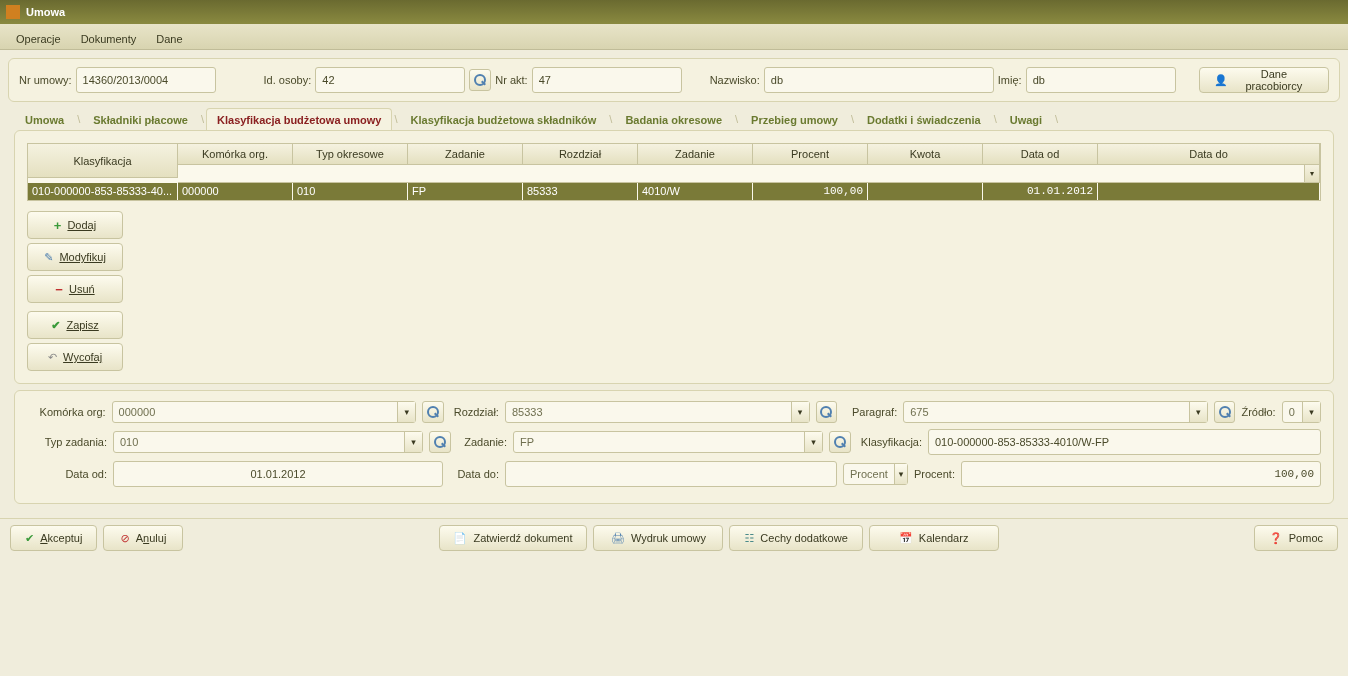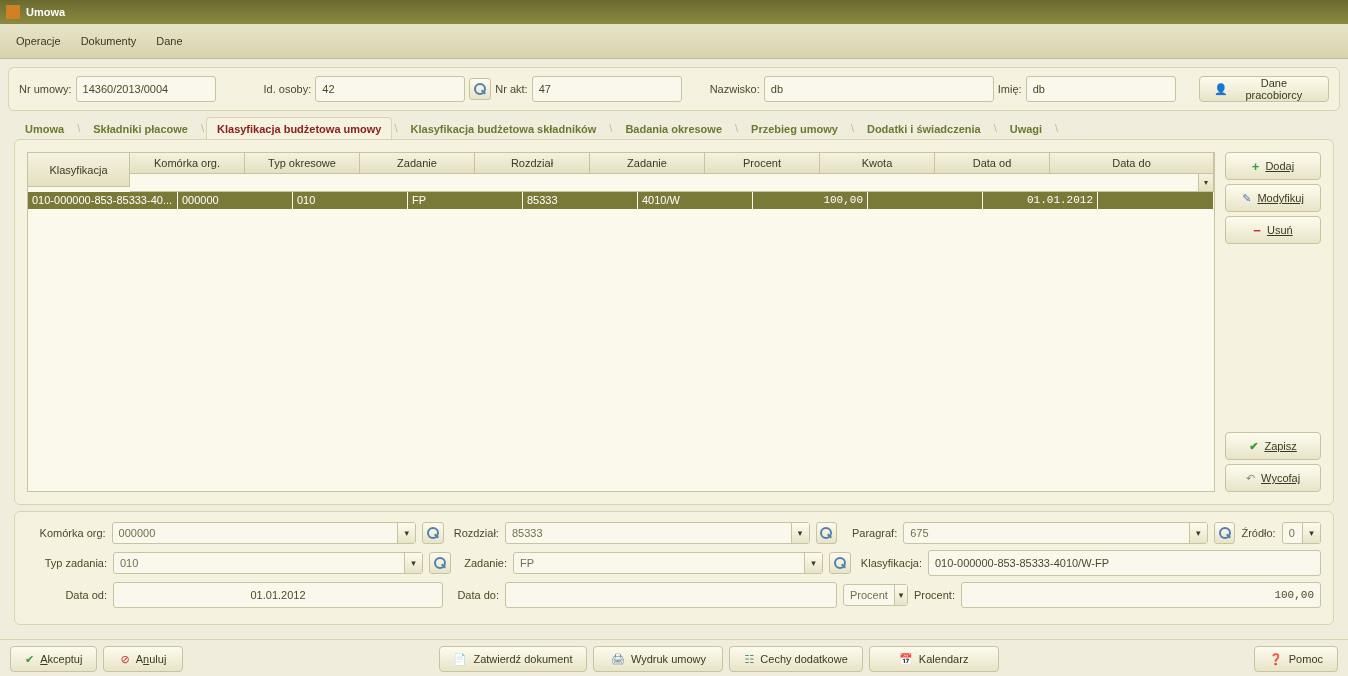--- a/index.html
+++ b/index.html
@@ -1,36 +1,36 @@
 <!DOCTYPE html>
 <html><head>
 <meta charset="utf-8">
 <style>
 * { box-sizing: border-box; margin: 0; padding: 0; font-family: Tahoma, Arial, sans-serif; font-size: 11px; }
 body { background: #f0eddc; width: 1348px; height: 676px; overflow: hidden; }
 .titlebar { background: linear-gradient(#6a6a30, #8a8a40); height: 24px; display: flex; align-items: center; padding: 0 6px; color: #fff; font-weight: bold; }
 .titlebar .icon { width: 14px; height: 14px; background: #d08020; margin-right: 6px; display: inline-block; }
-.menubar { background: linear-gradient(#e8e4c8, #d8d4b0); height: 35px; display: flex; align-items: center; padding: 0 6px; border-bottom: 1px solid #c0bc98; }
+.menubar { background: linear-gradient(#e8e4c8, #d8d4b0); height: 26px; display: flex; align-items: flex-end; padding: 0 6px; border-bottom: 1px solid #c0bc98; }
 .menubar .menuitem { padding: 4px 10px; color: #3a3a20; cursor: pointer; }
 .content { padding: 8px; }
 .panel { background: #f5f2e0; border: 1px solid #d8d4b0; border-radius: 6px; padding: 8px 10px; margin-bottom: 6px; }
 .row1 { display: flex; align-items: center; gap: 4px; }
 .lbl { color: #4a4a2a; white-space: nowrap; }
 .inp { background: #faf8ec; border: 1px solid #c8c4a0; border-radius: 3px; height: 26px; padding: 0 6px; color: #4a4a2a; }
 .iconbtn { width: 22px; height: 22px; background: linear-gradient(#fdfbee,#e8e4c8); border: 1px solid #c8c4a0; border-radius: 3px; display: inline-flex; align-items: center; justify-content: center; cursor: pointer; }
 .magnify { width: 12px; height: 12px; display:inline-block; position:relative; }
 .magnify::before { content:''; position:absolute; width:8px; height:8px; border:2px solid #5080b0; border-radius:50%; left:0; top:0; }
 .magnify::after { content:''; position:absolute; width:5px; height:2px; background:#5080b0; transform:rotate(45deg); left:7px; top:8px; }
 .btn { background: linear-gradient(#fdfbee,#e8e4c8); border: 1px solid #c8c4a0; border-radius: 4px; height: 26px; padding: 0 14px; display: inline-flex; align-items: center; gap: 6px; cursor: pointer; color: #3a3a20; }
 .btn .u { text-decoration: underline; }
 .tabs { display: flex; align-items: flex-end; padding: 0 6px; gap: 2px; }
 .tab { padding: 5px 10px 4px 10px; color: #6a7a30; font-weight: bold; border: 1px solid transparent; border-bottom: none; border-radius: 4px 4px 0 0; cursor: pointer; }
 .tab.active { color: #8a2020; background: #f5f2e0; border-color: #d8d4b0; }
 .sep { color: #c0bc98; align-self: center; }
-.main { background: #f5f2e0; border: 1px solid #d8d4b0; border-radius: 6px; padding: 12px; margin: 0 6px 6px 6px; display: flex; gap: 10px; }
+.main { background: #f5f2e0; border: 1px solid #d8d4b0; border-radius: 6px; padding: 12px; margin: 0 6px 6px 6px; display: flex; gap: 10px; flex-direction: column; }
 .tablewrap { flex: 1; border: 1px solid #c8c4a0; background: #fbf9ec; height: 340px; overflow: hidden; }
 .thead { display: flex; }
 .th { background: linear-gradient(#f5f2e0,#e4e0c0); border-right: 1px solid #c8c4a0; border-bottom: 1px solid #c8c4a0; text-align: center; padding: 4px 2px; color: #3a3a20; overflow: hidden; text-overflow: ellipsis; white-space: nowrap; }
 .th-klas { height: 34px; line-height: 26px; }
 .filterrow { display: flex; }
 .fcell { border-right: 1px solid #c8c4a0; border-bottom: 1px solid #c8c4a0; display: flex; }
 .fcell .finp { flex:1; background: #fbf9ec; border: none; height: 17px; padding: 0 3px; }
 .fcell .fdd { width: 15px; background: linear-gradient(#f5f2e0,#e4e0c0); border-left: 1px solid #c8c4a0; display: flex; align-items: center; justify-content: center; cursor: pointer; }
 .fdd::after { content: '▾'; font-size: 8px; color: #3a3a20; }
 .trow { display: flex; background: #7a7a38; color: #fff; }

